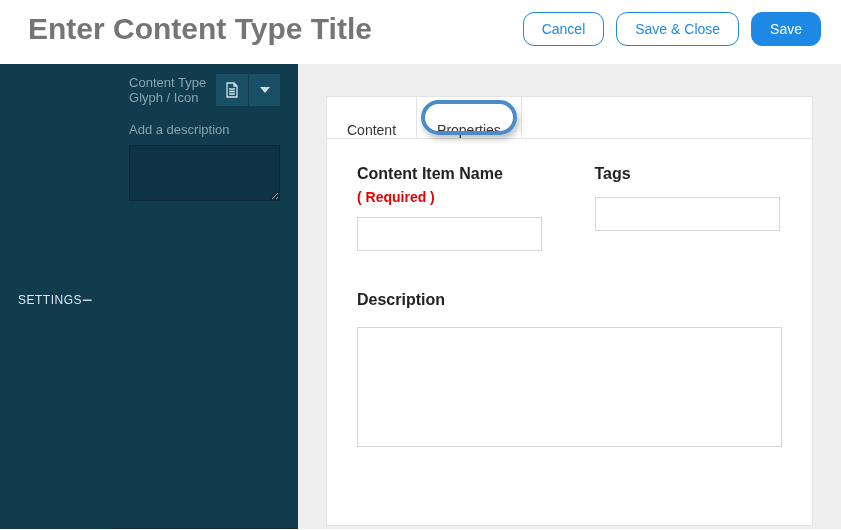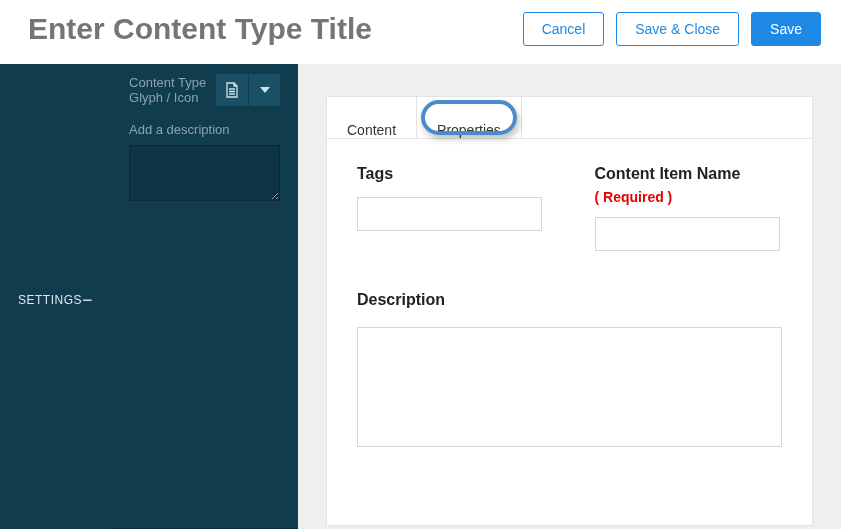--- a/index.html
+++ b/index.html
@@ -26,21 +26,21 @@
       background: transparent;
       width: 450px;
     }
     .header-buttons {
       display: flex;
       gap: 12px;
     }
     .btn {
       padding: 8px 18px;
       font-size: 14px;
-      border-radius: 3px;
+      border-radius: 11px;
       cursor: pointer;
       font-weight: 400;
     }
     .btn-outline {
       background: #ffffff;
       color: #1e88e5;
       border: 1px solid #1e88e5;
     }
     .btn-primary {
       background: #1e88e5;
@@ -258,27 +258,27 @@
           <span>Content</span>
         </div>
         <div class="tab tab-divider tab-highlight">
           <span>Properties</span>
           <span class="highlight-ring"></span>
         </div>
       </div>
       <div class="panel-body">
         <div class="row">
           <div class="col">
-            <label class="field-label">Tags</label>
-            <input type="text" class="tags-input" value="" style="">
-          </div>
-          <div class="col">
             <label class="field-label">Content Item Name</label>
             <span class="required">( Required )</span>
             <input type="text" class="text-input" value="" style="">
+          </div>
+          <div class="col">
+            <label class="field-label">Tags</label>
+            <input type="text" class="tags-input" value="" style="">
           </div>
         </div>
         <div>
           <label class="field-label">Description</label>
           <textarea class="description-textarea" style=""></textarea>
         </div>
       </div>
     </div>
   </main>
 </div>

